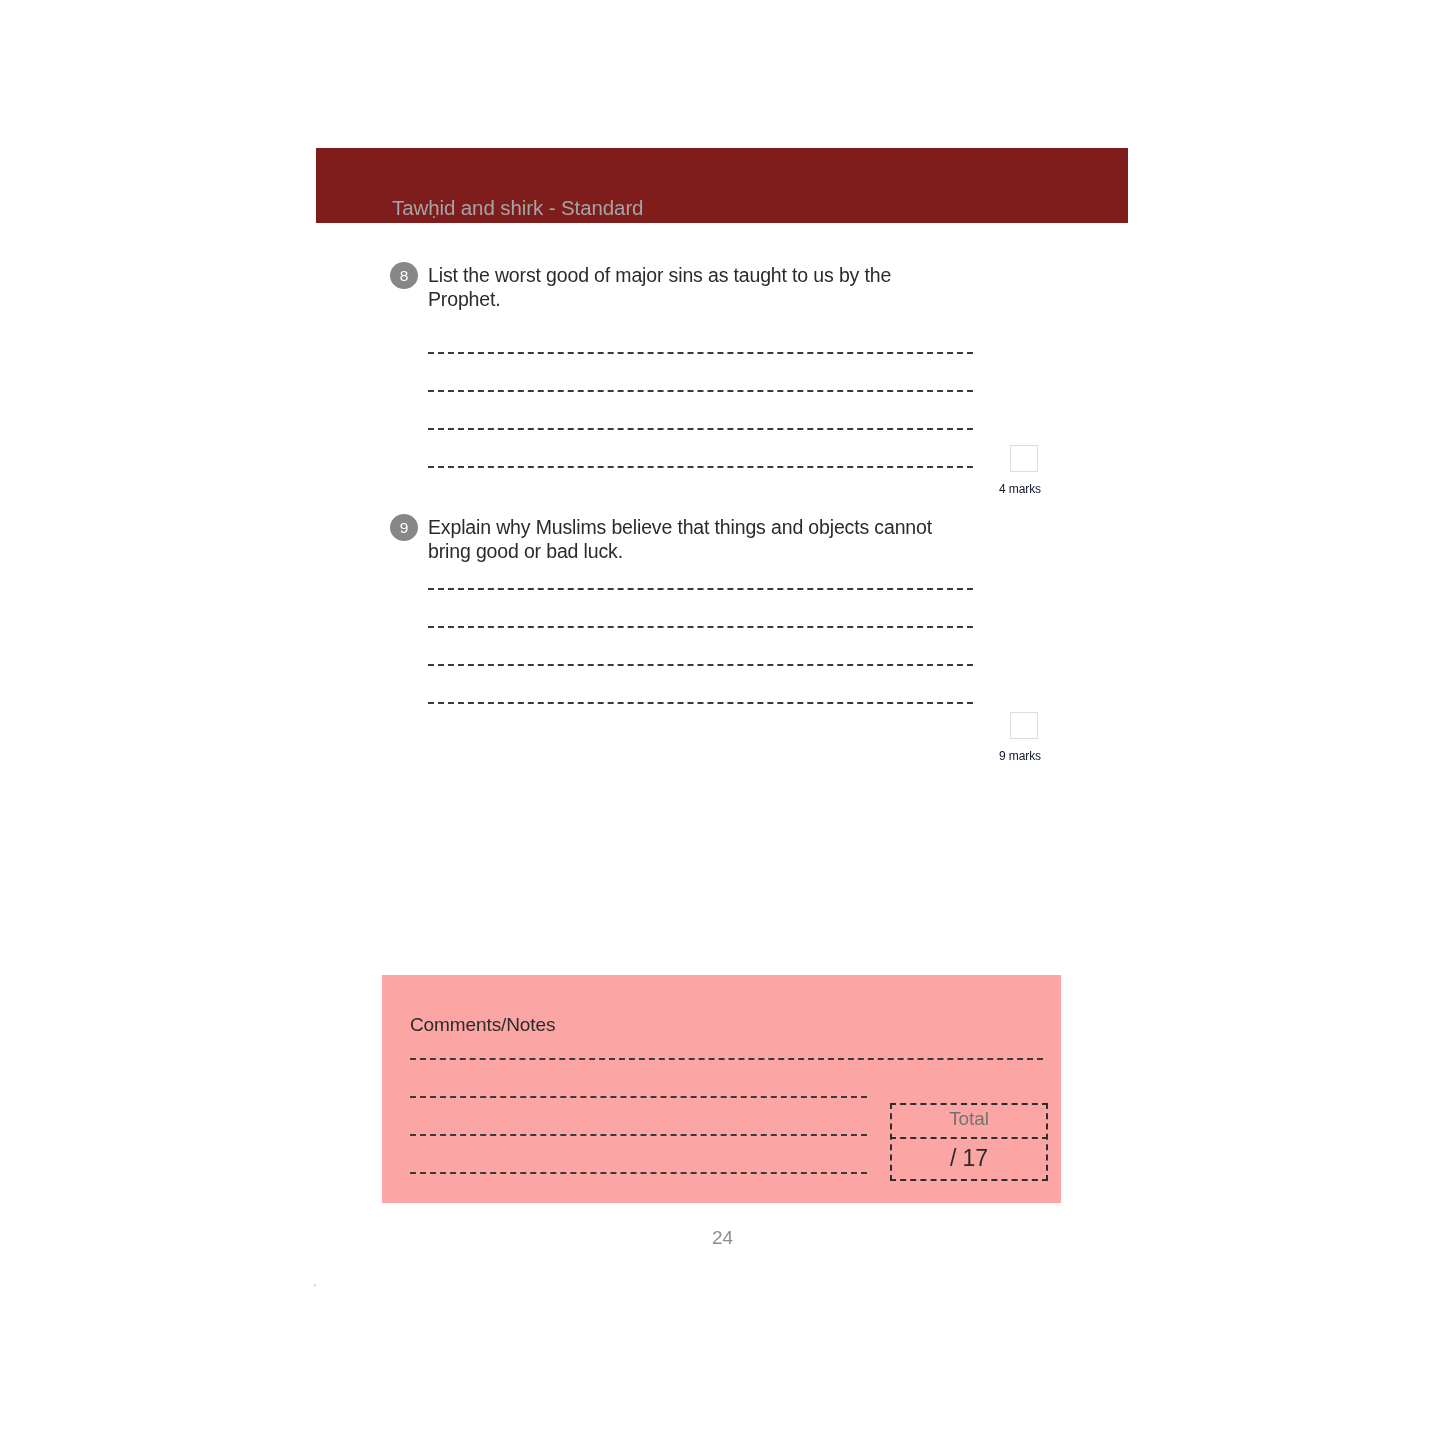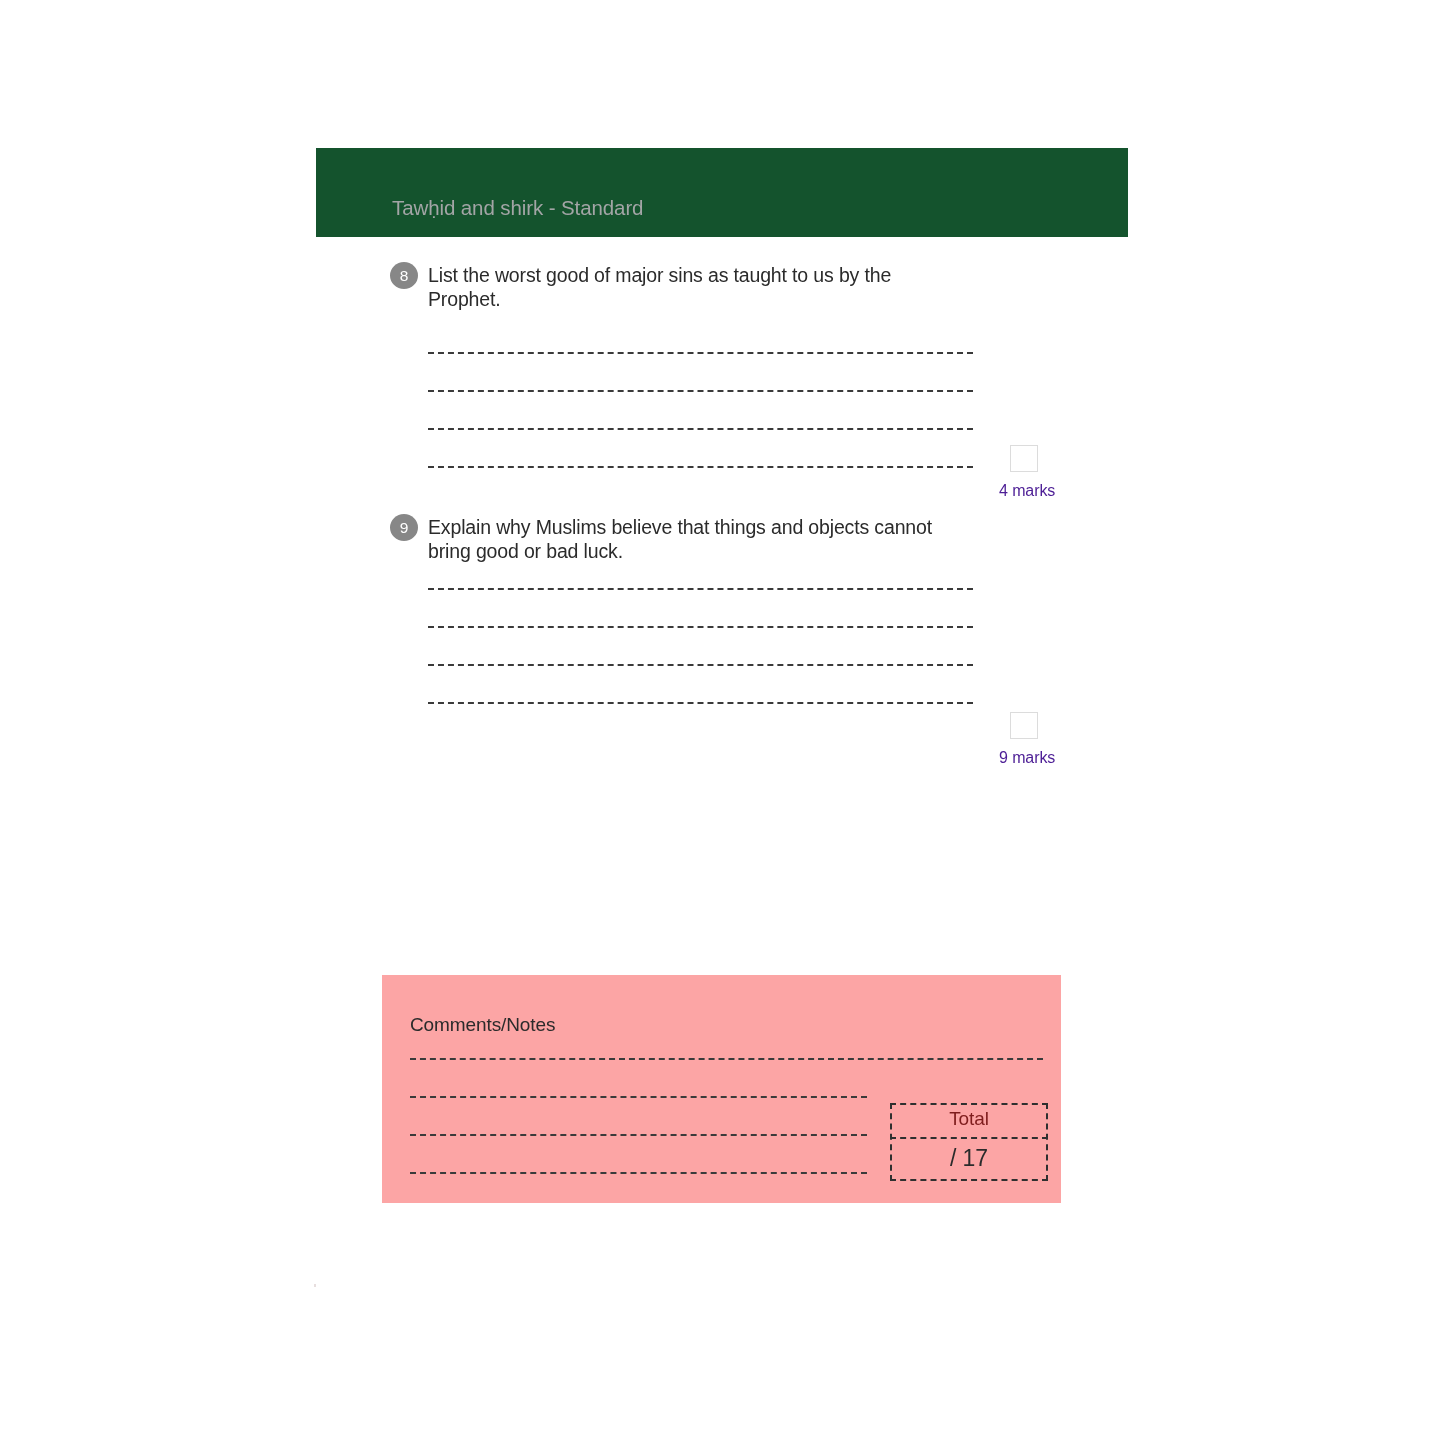--- a/index.html
+++ b/index.html
@@ -21,22 +21,22 @@
     background: #ffffff;
     overflow: hidden;
   }
 
   
   .header-band {
     position: absolute;
     left: 316px;
     top: 148px;
     width: 812px;
-    height: 89px;
-    background: #14532d;
+    height: 75px;
+    background: #7f1d1d;
   }
   .header-title {
     position: absolute;
     left: 76px;
     top: 48px;
     font-size: 20.5px;
     letter-spacing: -0.1px;
     color: #a3a5a6;
     white-space: nowrap;
   }
@@ -82,22 +82,22 @@
   .mark-box {
     position: absolute;
     width: 28px;
     height: 27px;
     border: 1.5px solid #dcdcdc;
     background: #ffffff;
     box-sizing: border-box;
   }
   .mark-label {
     position: absolute;
-    font-size: 16px;
-    color: #4c1d95;
+    font-size: 12px;
+    color: #0f172a;
     white-space: nowrap;
     letter-spacing: -0.1px;
   }
 
   
   .comments-panel {
     position: absolute;
     left: 382px;
     top: 975px;
     width: 679px;
@@ -133,21 +133,21 @@
     border-top: 2px dashed #2f2f2f;
     box-sizing: border-box;
   }
   .total-label {
     position: absolute;
     left: 890px;
     top: 1108px;
     width: 158px;
     text-align: center;
     font-size: 19px;
-    color: #7f1d1d;
+    color: #737373;
     letter-spacing: -0.1px;
   }
   .total-value {
     position: absolute;
     left: 890px;
     top: 1145px;
     width: 158px;
     text-align: center;
     font-size: 23px;
     color: #2b2b2b;
@@ -216,15 +216,16 @@
   <div class="rule" style="left:410px; top:1058px; width:633px;"></div>
   <div class="rule" style="left:410px; top:1096px; width:457px;"></div>
   <div class="rule" style="left:410px; top:1134px; width:457px;"></div>
   <div class="rule" style="left:410px; top:1172px; width:457px;"></div>
 
   <div class="total-box"></div>
   <div class="total-divider"></div>
   <div class="total-label">Total</div>
   <div class="total-value">/ 17</div>
 
+  <div class="page-number">24</div>
 
   <div class="speck"></div>
 </div>
 
 </body></html>

